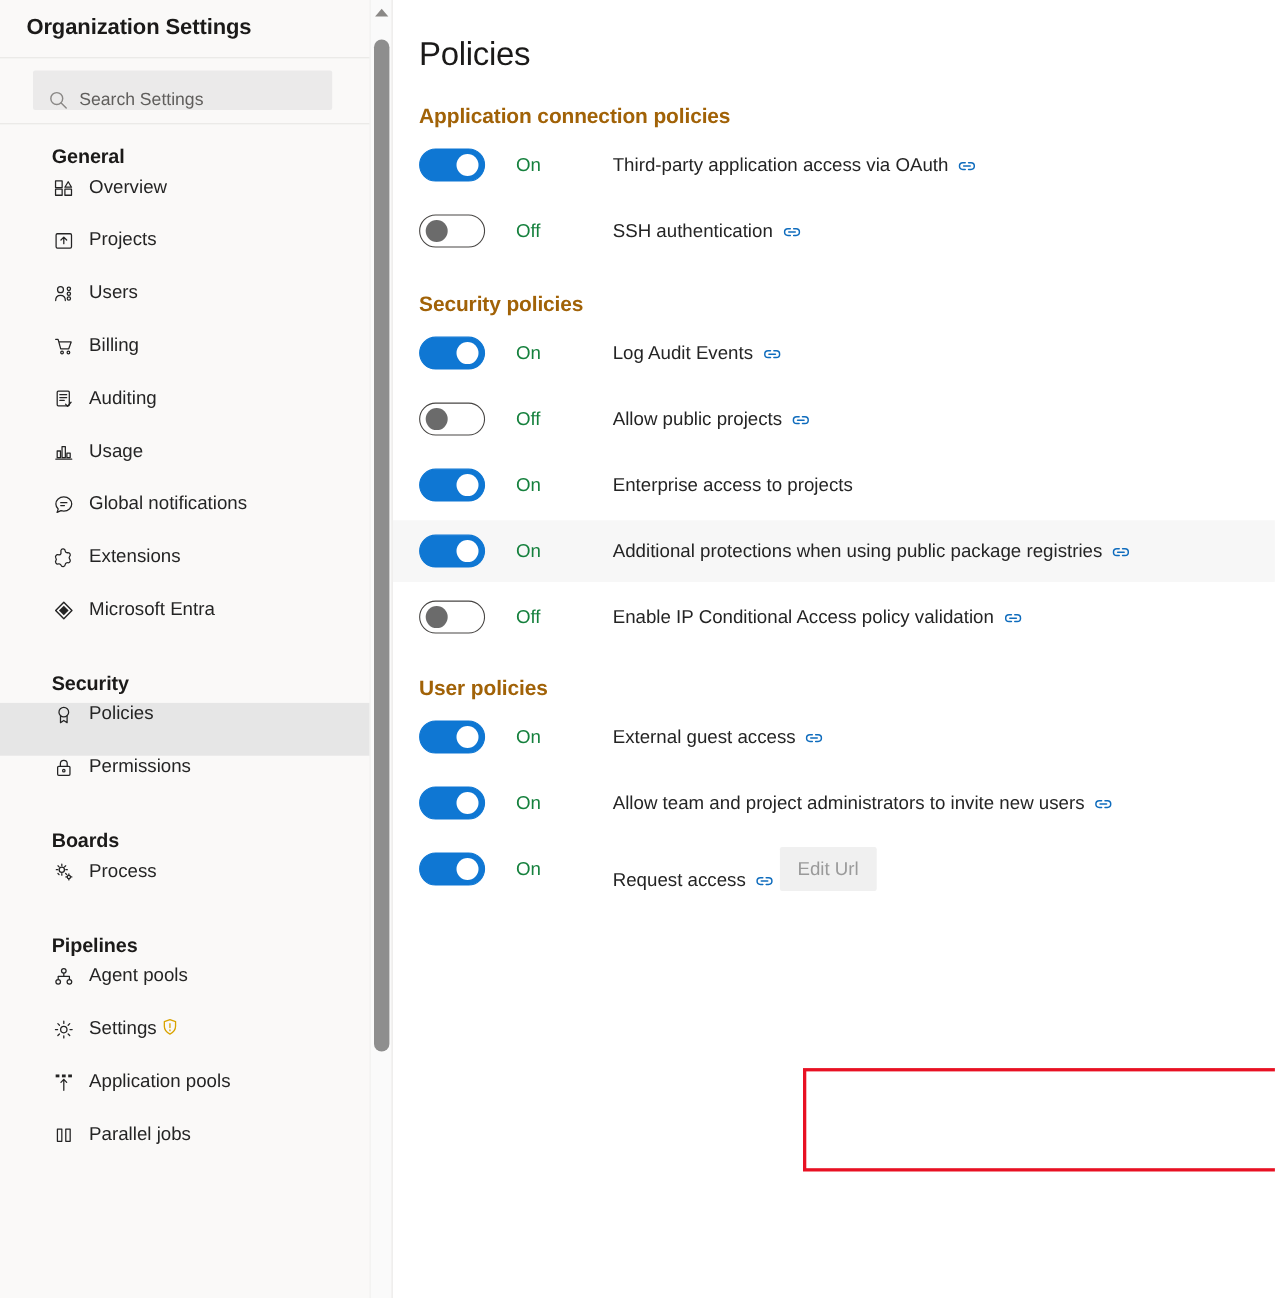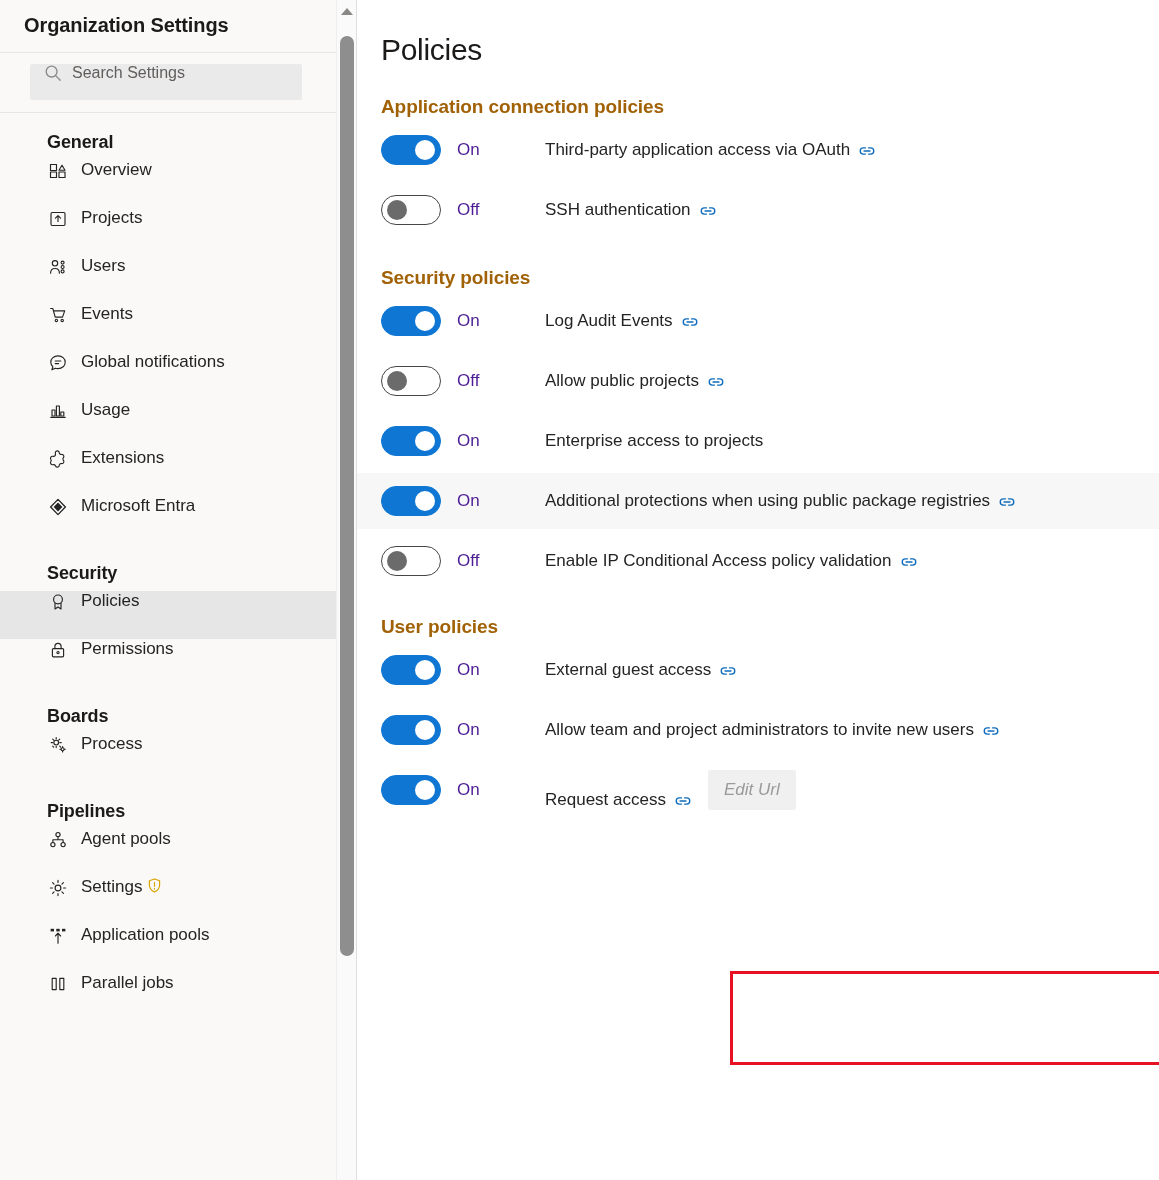--- a/index.html
+++ b/index.html
@@ -45,21 +45,21 @@
   .sidebar-sep {
     height: 1px;
     background: #e8e6e4;
     width: 337px;
   }
   .search-wrap {
     padding: 11px 18px 12px 30px;
   }
   .search-box {
     display: flex;
-    align-items: flex-start;
+    align-items: flex-end;
     height: 36px;
     background: #ebeaea;
     border: none;
     border-radius: 2px;
     padding: 0 10px 0 14px;
     width: 272px;
   }
   .search-box .sicon {
     width: 18px; height: 18px;
     flex: 0 0 18px;
@@ -196,54 +196,53 @@
     width: 20px; height: 20px;
     border-radius: 50%;
     transform: translateY(-50%);
   }
   .toggle.on  .knob { background: #ffffff; right: 5px; }
   .toggle.off .knob { background: #6b6b6b; left: 5px; }
 
   .state-label {
     width: 88px;
     flex: 0 0 88px;
-    margin-left: 16px;
+    margin-left: 28px;
     font-size: 17px;
-    color: #4c1d95;
+    color: #15803d;
   }
   .policy-label {
     font-size: 17px;
     color: #242424;
     white-space: nowrap;
     display: flex;
     align-items: flex-end;
   }
   .link-icon {
     display: inline-flex;
     align-items: center;
     justify-content: center;
     width: 18px; height: 18px;
     margin-left: 8px;
     color: #0f6cbd;
     cursor: pointer;
   }
   .edit-url-btn {
-    margin-left: 16px;
+    margin-left: 5px;
     height: 40px;
     padding: 0 16px;
     background: #f0f0f0;
     border: none;
     border-radius: 2px;
     color: #9a9a9a;
     font-family: "Liberation Sans", sans-serif;
     font-size: 17px;
     display: inline-flex;
     align-items: center;
     cursor: default;
-    font-style: italic;
   }
 
   
   #highlight-box {
     position: absolute;
     left: 373px;
     top: 971px;
     width: 764px;
     height: 94px;
     border: 3px solid #e81123;
@@ -310,41 +309,51 @@
             <span class="nlabel">Users</span>
           </div>
           <div class="nav-item">
             <span class="nicon">
               <svg width="20" height="20" viewBox="0 0 20 20" fill="none" stroke="currentColor" stroke-width="1.15" stroke-linecap="round" stroke-linejoin="round">
                 <path d="M2.6 3.5 h2.2 l2.4 8.6 h7.3 l2.2 -6.2 H6.2"></path>
                 <circle cx="8.4" cy="15.4" r="1.2"></circle>
                 <circle cx="14.2" cy="15.4" r="1.2"></circle>
               </svg>
             </span>
-            <span class="nlabel">Events</span>
-          </div>
-          <div class="nav-item">
-            <span class="nicon">
-              <svg width="20" height="20" viewBox="0 0 20 20" fill="none" stroke="currentColor" stroke-width="1.15" stroke-linecap="round" stroke-linejoin="round">
-                <path d="M10 2.8 c4.1 0 7.2 2.8 7.2 6.4 c0 3.6 -3.1 6.4 -7.2 6.4 c-0.9 0 -1.8 -0.14 -2.6 -0.4 l-3.5 1.6 l1 -3 c-1.3 -1.2 -2.1 -2.8 -2.1 -4.6 c0 -3.6 3.1 -6.4 7.2 -6.4 z"></path>
-                <path d="M7.2 8 h5.6 M7.2 10.6 h3.4"></path>
-              </svg>
-            </span>
-            <span class="nlabel">Global notifications</span>
+            <span class="nlabel">Billing</span>
+          </div>
+          <div class="nav-item">
+            <span class="nicon">
+              <svg width="20" height="20" viewBox="0 0 20 20" fill="none" stroke="currentColor" stroke-width="1.15" stroke-linecap="round" stroke-linejoin="round">
+                <rect x="4" y="2.6" width="11" height="13.4" rx="1"></rect>
+                <path d="M6.4 5.8 h6.2 M6.4 8.4 h6.2 M6.4 11 h4"></path>
+                <path d="M11.6 14.4 l1.8 1.9 l3.2 -3.6"></path>
+              </svg>
+            </span>
+            <span class="nlabel">Auditing</span>
           </div>
           <div class="nav-item">
             <span class="nicon">
               <svg width="20" height="20" viewBox="0 0 20 20" fill="none" stroke="currentColor" stroke-width="1.15" stroke-linecap="round" stroke-linejoin="round">
                 <path d="M2.8 16.4 h14.4"></path>
                 <rect x="4" y="9" width="3" height="6"></rect>
                 <rect x="8.4" y="5" width="3" height="10"></rect>
                 <rect x="12.8" y="11" width="3" height="4"></rect>
               </svg>
             </span>
             <span class="nlabel">Usage</span>
+          </div>
+          <div class="nav-item">
+            <span class="nicon">
+              <svg width="20" height="20" viewBox="0 0 20 20" fill="none" stroke="currentColor" stroke-width="1.15" stroke-linecap="round" stroke-linejoin="round">
+                <path d="M10 2.8 c4.1 0 7.2 2.8 7.2 6.4 c0 3.6 -3.1 6.4 -7.2 6.4 c-0.9 0 -1.8 -0.14 -2.6 -0.4 l-3.5 1.6 l1 -3 c-1.3 -1.2 -2.1 -2.8 -2.1 -4.6 c0 -3.6 3.1 -6.4 7.2 -6.4 z"></path>
+                <path d="M7.2 8 h5.6 M7.2 10.6 h3.4"></path>
+              </svg>
+            </span>
+            <span class="nlabel">Global notifications</span>
           </div>
           <div class="nav-item">
             <span class="nicon">
               <svg width="20" height="20" viewBox="0 0 20 20" fill="none" stroke="currentColor" stroke-width="1.15" stroke-linecap="round" stroke-linejoin="round">
                 <path d="M7.4 3.3 a2 2 0 0 1 3.9 0.5 a2 2 0 0 0 2.6 1.6 a2 2 0 0 1 1.4 3.4 a2 2 0 0 0 0 2.4 a2 2 0 0 1 -1.4 3.4 a2 2 0 0 0 -2.6 1.6 a2 2 0 0 1 -3.9 0.5 a2 2 0 0 0 -2.4 -1 a2 2 0 0 1 -2.2 -3 a2 2 0 0 0 0 -2.4 a2 2 0 0 1 2.2 -3 a2 2 0 0 0 2.4 -1 z"></path>
               </svg>
             </span>
             <span class="nlabel">Extensions</span>
           </div>
           <div class="nav-item">

